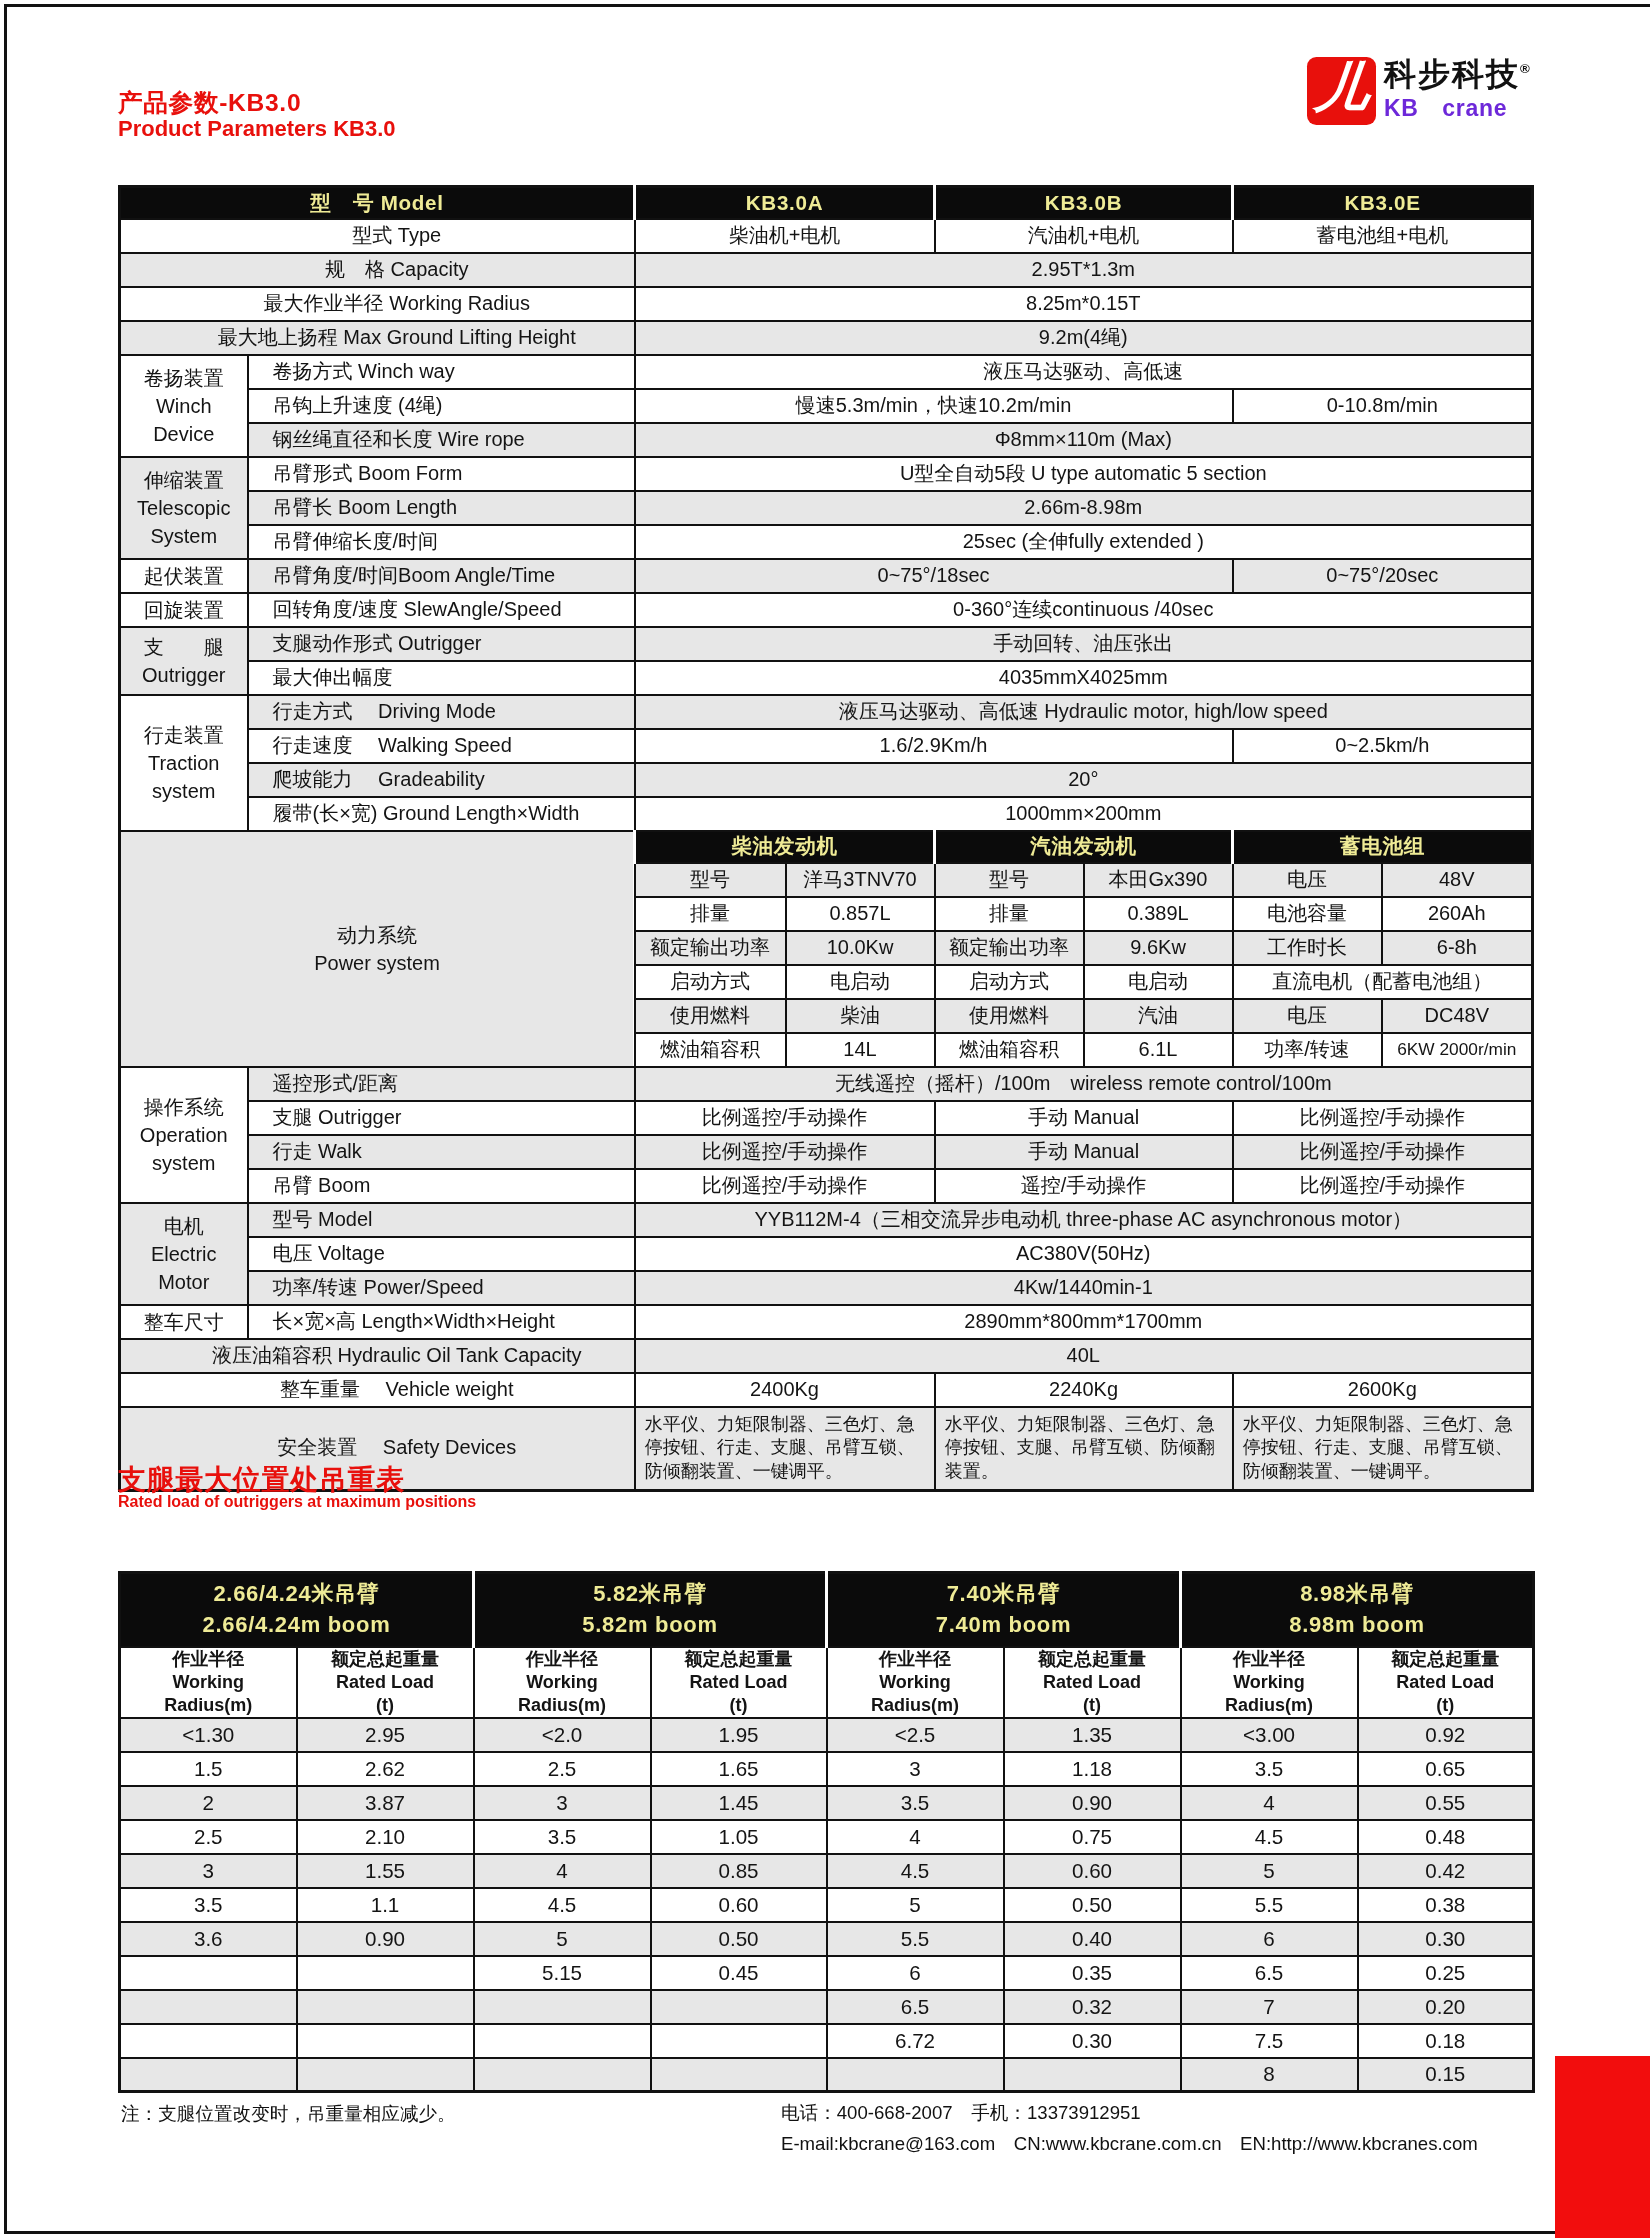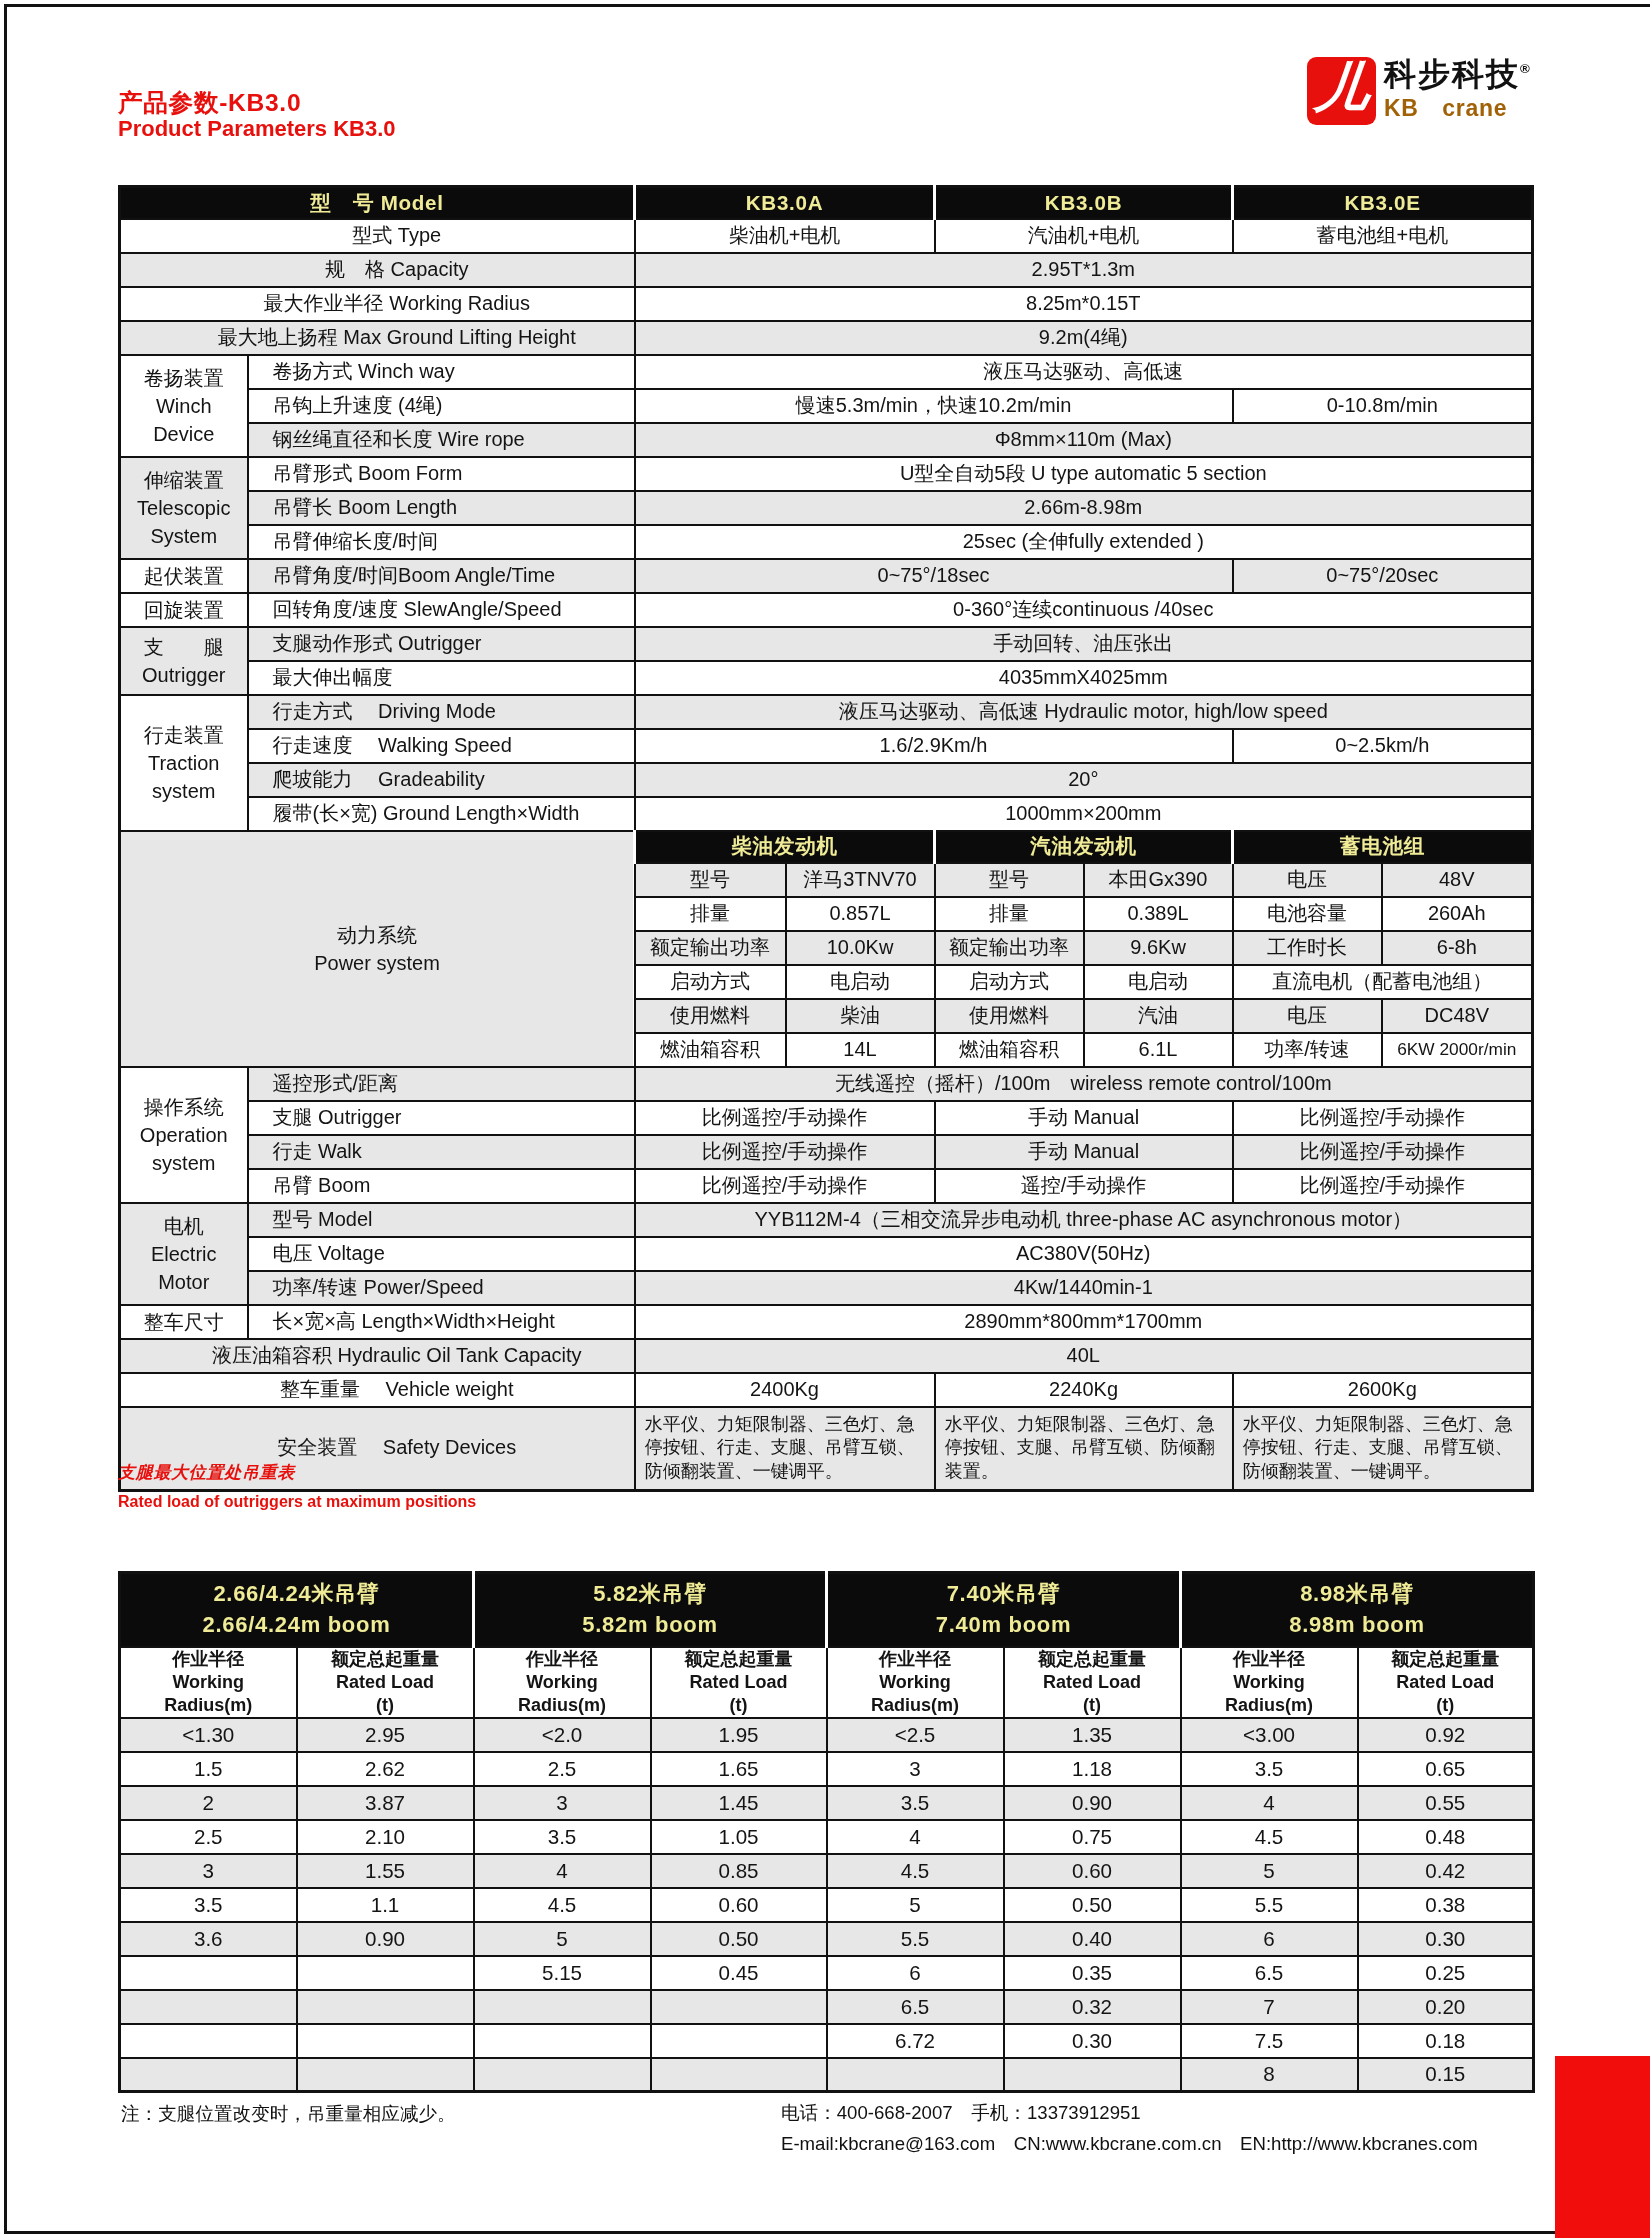--- a/index.html
+++ b/index.html
@@ -14,21 +14,21 @@
 
   
   .logo{position:absolute;left:1307px;top:57px;display:flex;align-items:flex-start;}
   .logo-mark{width:69px;height:68px;background:#E8100C;border-radius:9.3px;
              display:flex;align-items:center;justify-content:center;}
   .logo-mark span{color:#ffffff;font-size:54px;font-weight:700;font-style:italic;
                   transform:skewX(-6deg) translateY(-2.7px);}
   .logo-text{margin-left:8px;}
   .logo-cn{font-size:32px;font-weight:700;letter-spacing:2px;line-height:1.1;color:#111;}
   .logo-cn sup{font-size:13.3px;vertical-align:super;}
-  .logo-en{font-size:23px;font-weight:700;color:#a16207;margin-top:1.3px;letter-spacing:0.7px;}
+  .logo-en{font-size:23px;font-weight:700;color:#6d28d9;margin-top:1.3px;letter-spacing:0.7px;}
 
   
   table{border-collapse:collapse;table-layout:fixed;}
   .spec,.load{position:absolute;left:118px;background:#fff;border:3.3px solid #111111;margin-top:42px;}
   .spec{top:143px;width:1412px;}
   .load{top:1529px;width:1412px;}
   tr{height:34px;}
   td{border:2px solid #111111;border-top-width:2.7px;border-bottom-width:2.7px;
      text-align:center;vertical-align:middle;font-size:20px;line-height:1.28;
      white-space:pre-line;padding:0.7px 4px;overflow:hidden;}
@@ -39,21 +39,21 @@
   td.l1{line-height:1.4;}
   td.lab2{text-align:left;padding-left:24px;}
   td.labL{text-align:center;padding-left:43px;}
   td.sm{font-size:18px;text-align:left;line-height:1.32;padding:4px 6.6px 4px 9.3px;}
   td.fs26{font-size:17.3px;}
   .load td{font-size:20.6px;}
   .load td.blk.gh{font-size:22px;line-height:1.4;font-weight:600;}
   .load td.subh{font-size:18px;line-height:1.26;font-weight:600;background:#fff;}
 
   
-  .sec2-cn{position:absolute;left:118px;top:1461px;font-size:17px;font-weight:700;color:#E8100C;letter-spacing:0.7px;font-style:italic;}
+  .sec2-cn{position:absolute;left:118px;top:1461px;font-size:28px;font-weight:700;color:#E8100C;letter-spacing:0.7px;}
   .sec2-en{position:absolute;left:118px;top:1493px;font-size:16px;font-weight:600;color:#E8100C;}
 
   
   .note{position:absolute;left:121px;top:2101px;font-size:18.6px;color:#111;}
   .contact{position:absolute;left:781px;top:2097px;width:749px;font-size:18.6px;color:#111;line-height:31px;}
   .addr-line{display:flex;justify-content:space-between;}
   .red-corner{position:absolute;right:0;bottom:0;width:108px;height:183px;background:#F20D0D;z-index:5;}
 </style>
 </head>
 <body>

